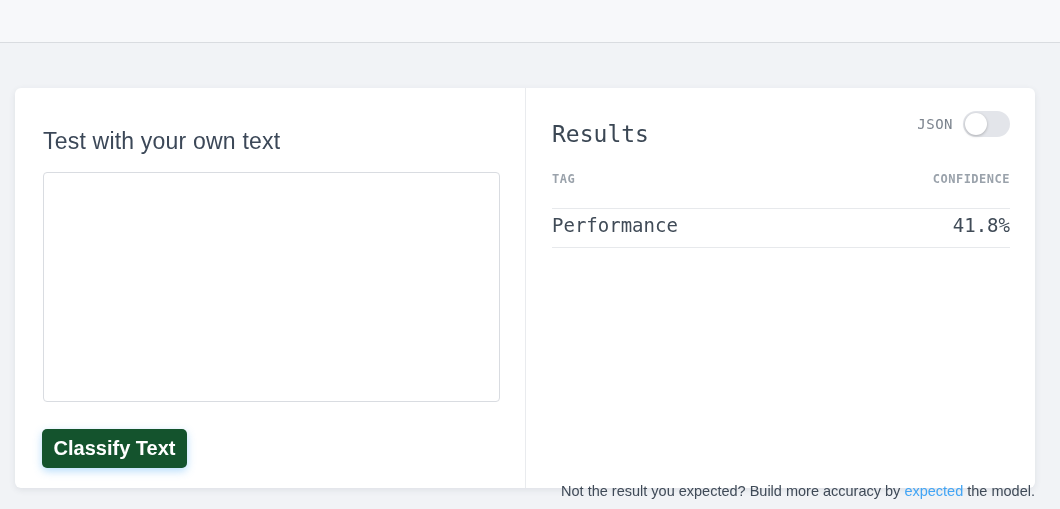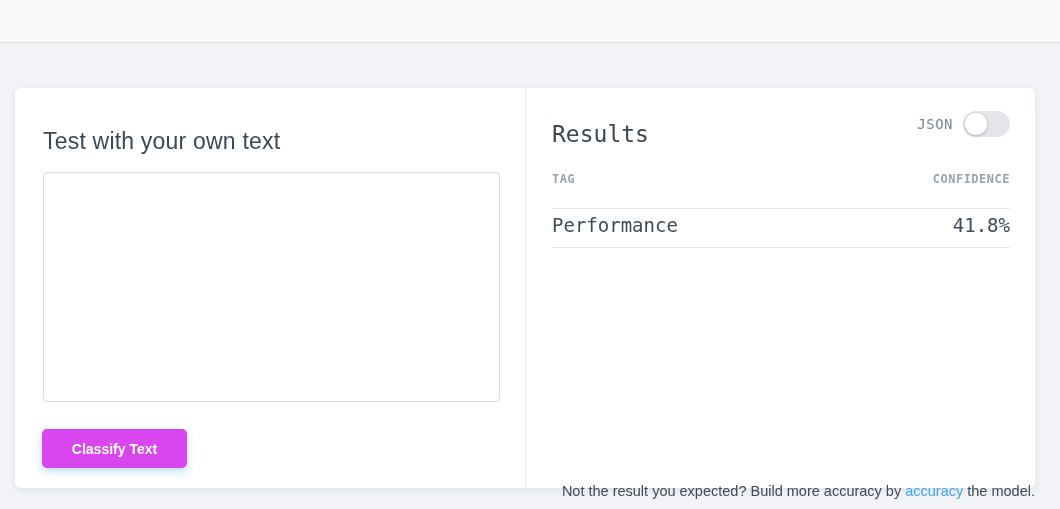--- a/index.html
+++ b/index.html
@@ -52,22 +52,22 @@
     box-sizing:border-box;
     border:1px solid #d9dce1;border-radius:4px;
     background:#fff;resize:none;
     font-family:"Liberation Sans", sans-serif;
     font-size:14px;color:#3c4858;padding:10px;
     outline:none;
   }
   .classify-btn{
     position:absolute;left:27px;top:341px;
     width:145px;height:39px;
-    background:#d946ef;border:none;border-radius:5px;
-    color:#ffffff;font-weight:bold;font-size:14px;
+    background:#14532d;border:none;border-radius:5px;
+    color:#ffffff;font-weight:bold;font-size:20px;
     font-family:"Liberation Sans", sans-serif;
     box-shadow:0 3px 8px rgba(91,178,247,0.45);
     cursor:pointer;
   }
   
   .right-panel{
     position:absolute;left:511px;top:0;width:509px;height:400px;
   }
   .json-row{
     position:absolute;right:25px;top:23px;
@@ -147,13 +147,13 @@
     </div>
 
     <div class="tbl-row">
       <span>Performance</span>
       <span>41.8%</span>
     </div>
   </div>
 
 </div>
 
-<div class="footer-hint"><span>Not the result you expected? Build more accuracy by </span><a>accuracy</a><span> the model.</span></div>
+<div class="footer-hint"><span>Not the result you expected? Build more accuracy by </span><a>expected</a><span> the model.</span></div>
 
 </body></html>

